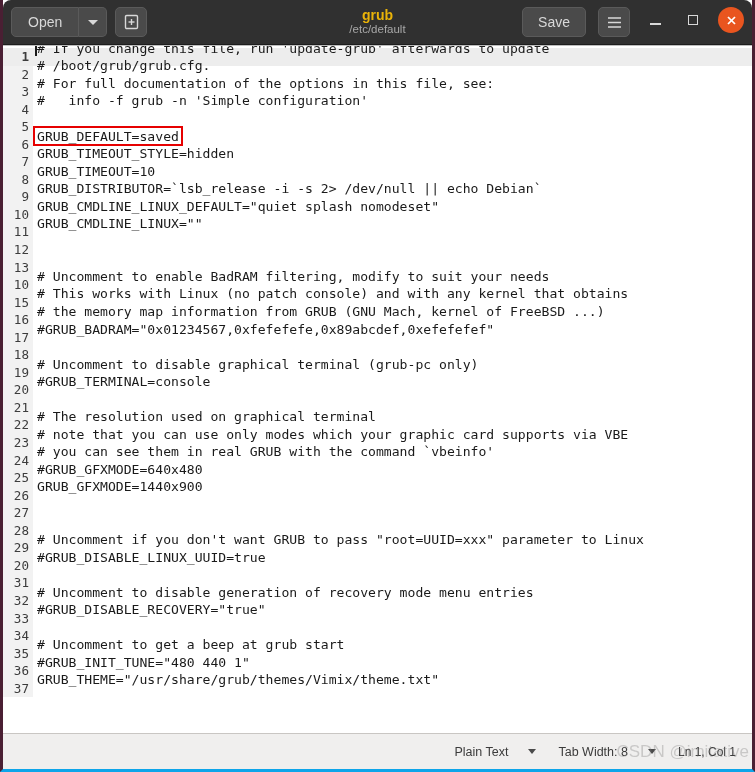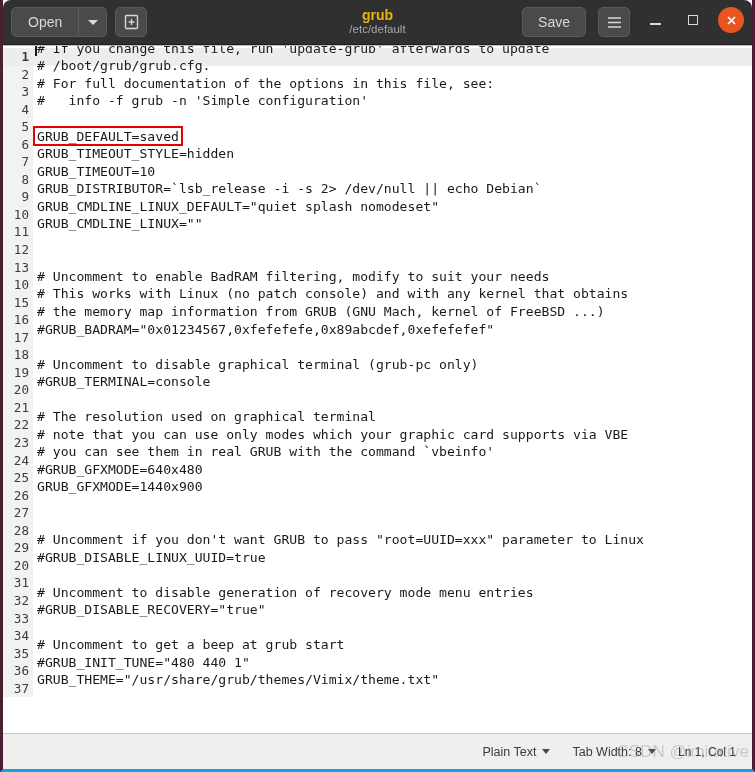--- a/index.html
+++ b/index.html
@@ -191,21 +191,21 @@
     display: flex;
     align-items: center;
     justify-content: flex-end;
     gap: 22px;
     padding-right: 14px;
     position: relative;
     font-size: 12.5px;
     color: #3b3b3b;
   }
   .status-item {
-    display: flex; align-items: center; gap: 6px;
+    display: flex; align-items: center; gap: 20px;
     cursor: pointer;
   }
   .status-caret {
     width: 0; height: 0;
     border-left: 4.5px solid transparent;
     border-right: 4.5px solid transparent;
     border-top: 5px solid #4a4a4a;
   }
   .pos-item { cursor: default; padding-right: 2px; font-size: 12px; }
 

